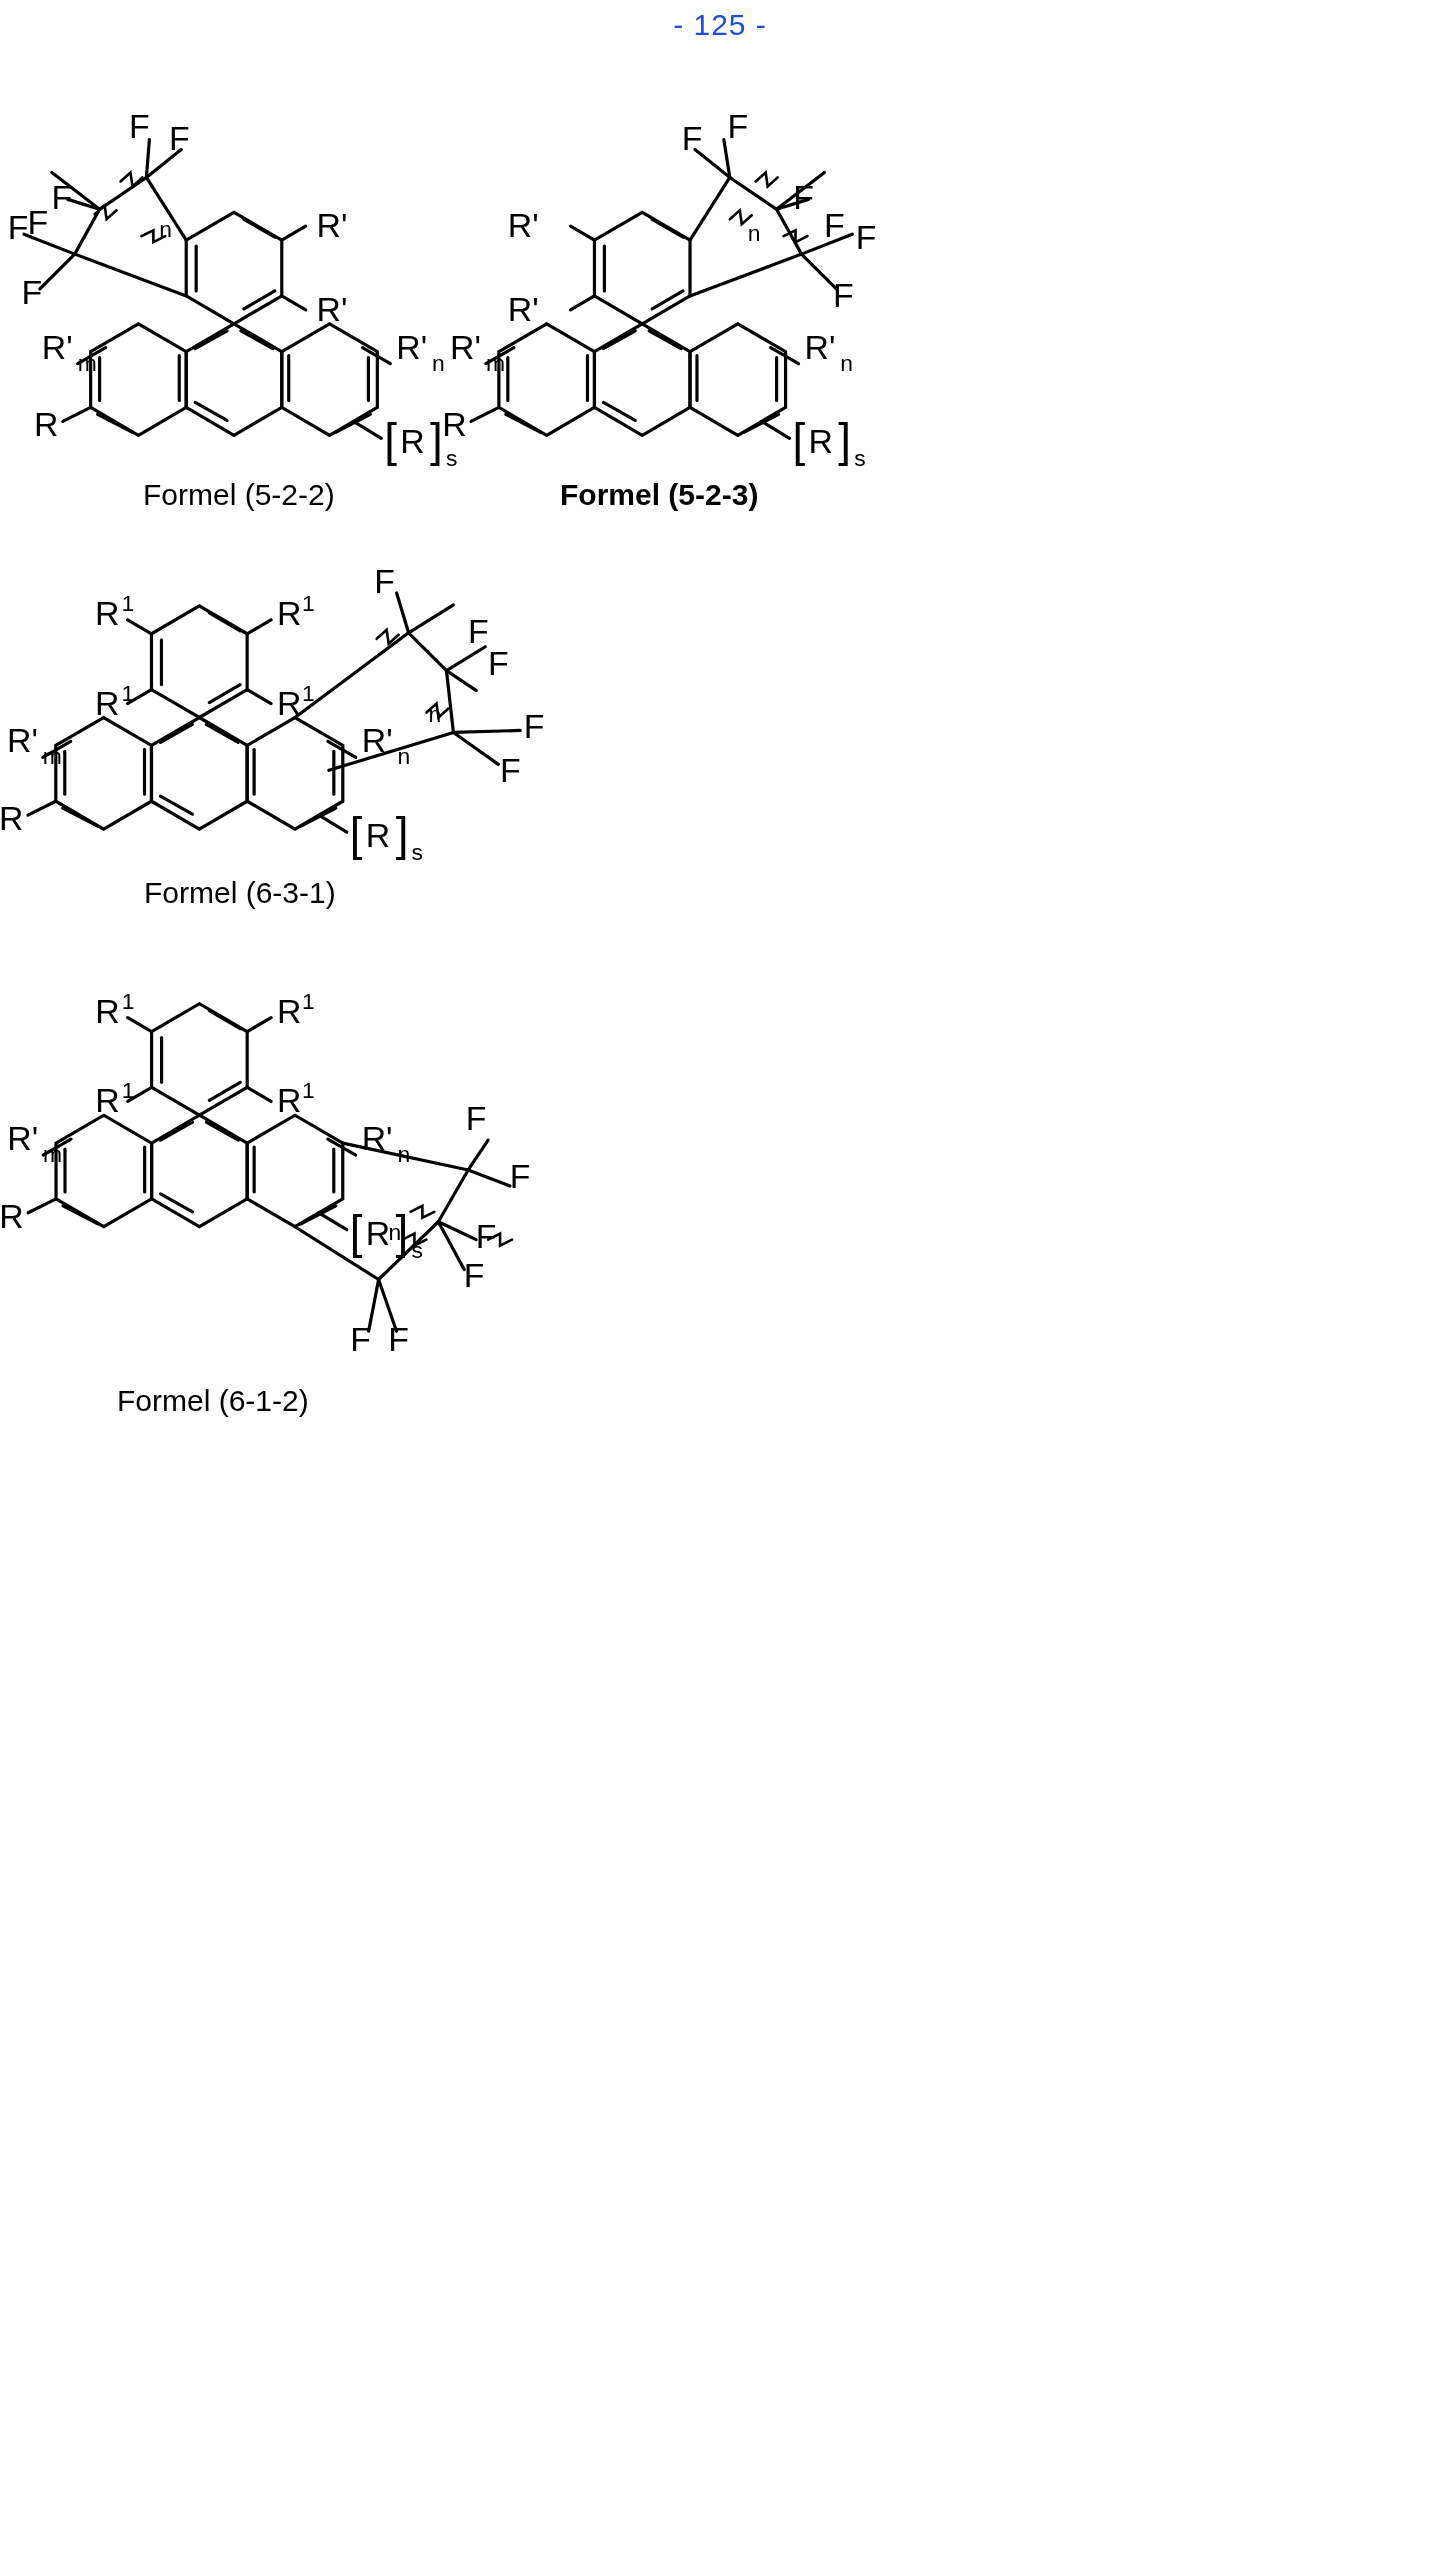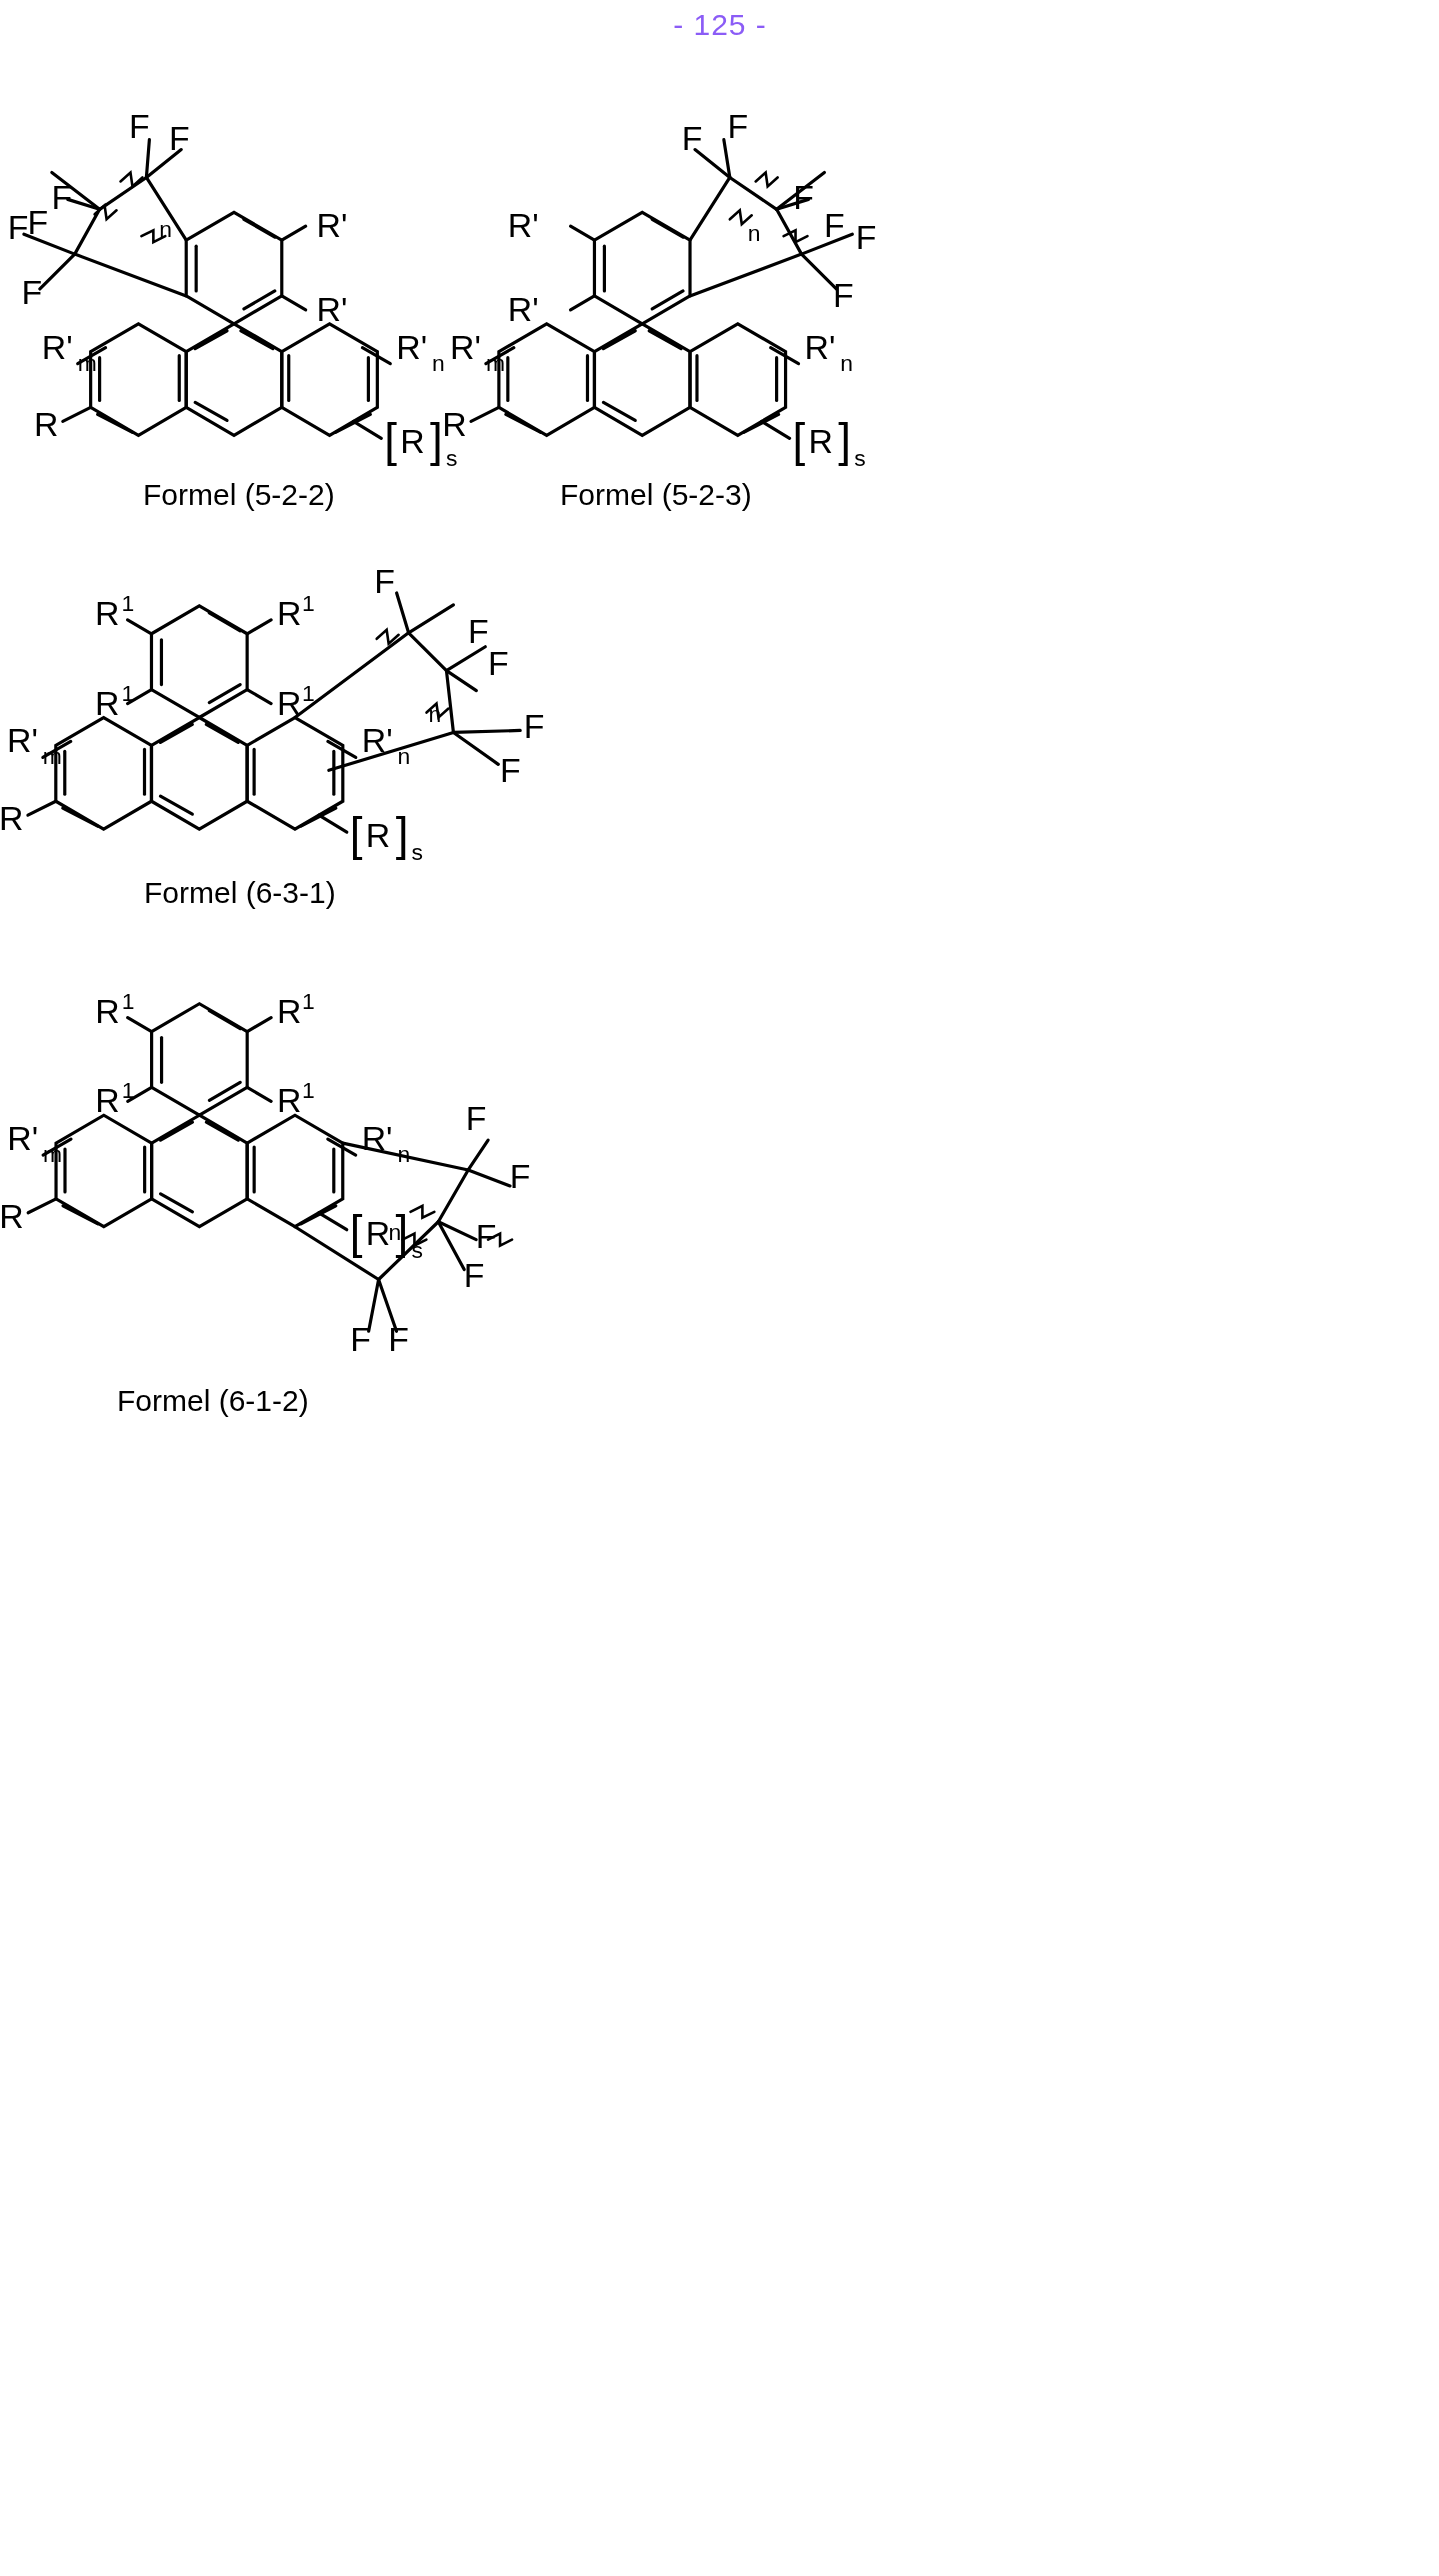--- a/index.html
+++ b/index.html
@@ -19,21 +19,21 @@
     overflow: hidden;
   }
   .page-number {
     position: absolute;
     top: 8px;
     left: 0;
     width: 100%;
     text-align: center;
     font-size: 30px;
     letter-spacing: 1px;
-    color: #8b5cf6;
+    color: #1d4ed8;
   }
   .figure {
     position: absolute;
   }
   .caption {
     position: absolute;
     font-size: 30px;
     color: #000;
     white-space: nowrap;
   }
@@ -208,21 +208,21 @@
       <text class="lbl" x="-11" y="378">R</text>
 
       <text class="brk" x="341" y="398">[</text>
       <text class="lbl" x="357" y="395">R</text>
       <text class="brk" x="387" y="398">]</text>
       <text class="sub" x="403" y="408">s</text>
 
       <text class="sub" x="296" y="182">n</text>
     </svg>
   </div>
-  <div class="caption" style="left:560px; top:478px;">Formel (5-2-3)</div>
+  <div class="caption" style="left:560px; top:478px;font-weight:bold;">Formel (5-2-3)</div>
 
   <div class="figure" style="left:0px; top:543px; width:578px; height:349px;">
     <svg width="578" height="349" viewBox="0 0 580 350">
       <g stroke="#000" stroke-width="3.2" fill="none" stroke-linecap="round">
         <polygon points="200,175 248,203 248,259 200,287 152,259 152,203"></polygon>
         <polygon points="200,175 248,147 248,91 200,63 152,91 152,147"></polygon>
         <line x1="162" y1="142" x2="162" y2="97"></line>
         <line x1="210" y1="70" x2="241" y2="88"></line>
         <line x1="241" y1="142" x2="210" y2="160"></line>
         <polygon points="152,203 152,259 104,287 56,259 56,203 104,175"></polygon>

